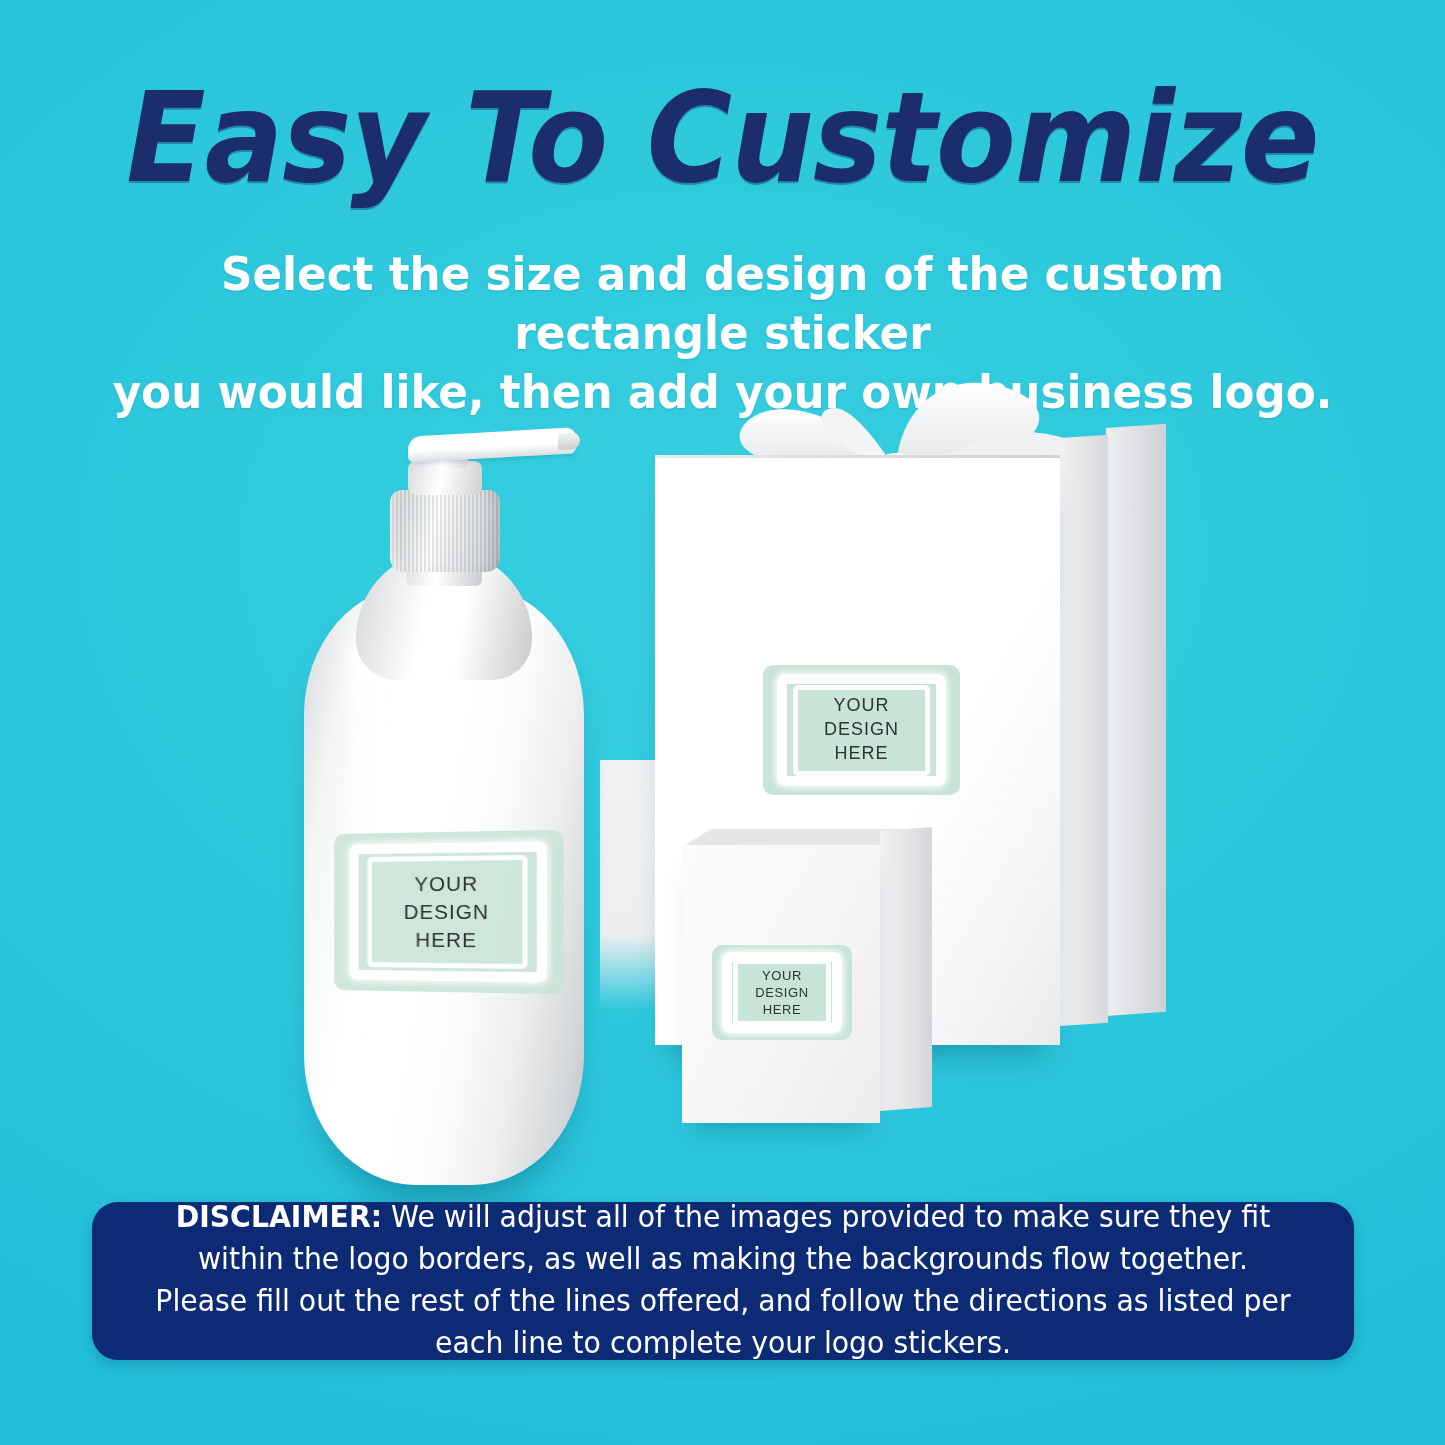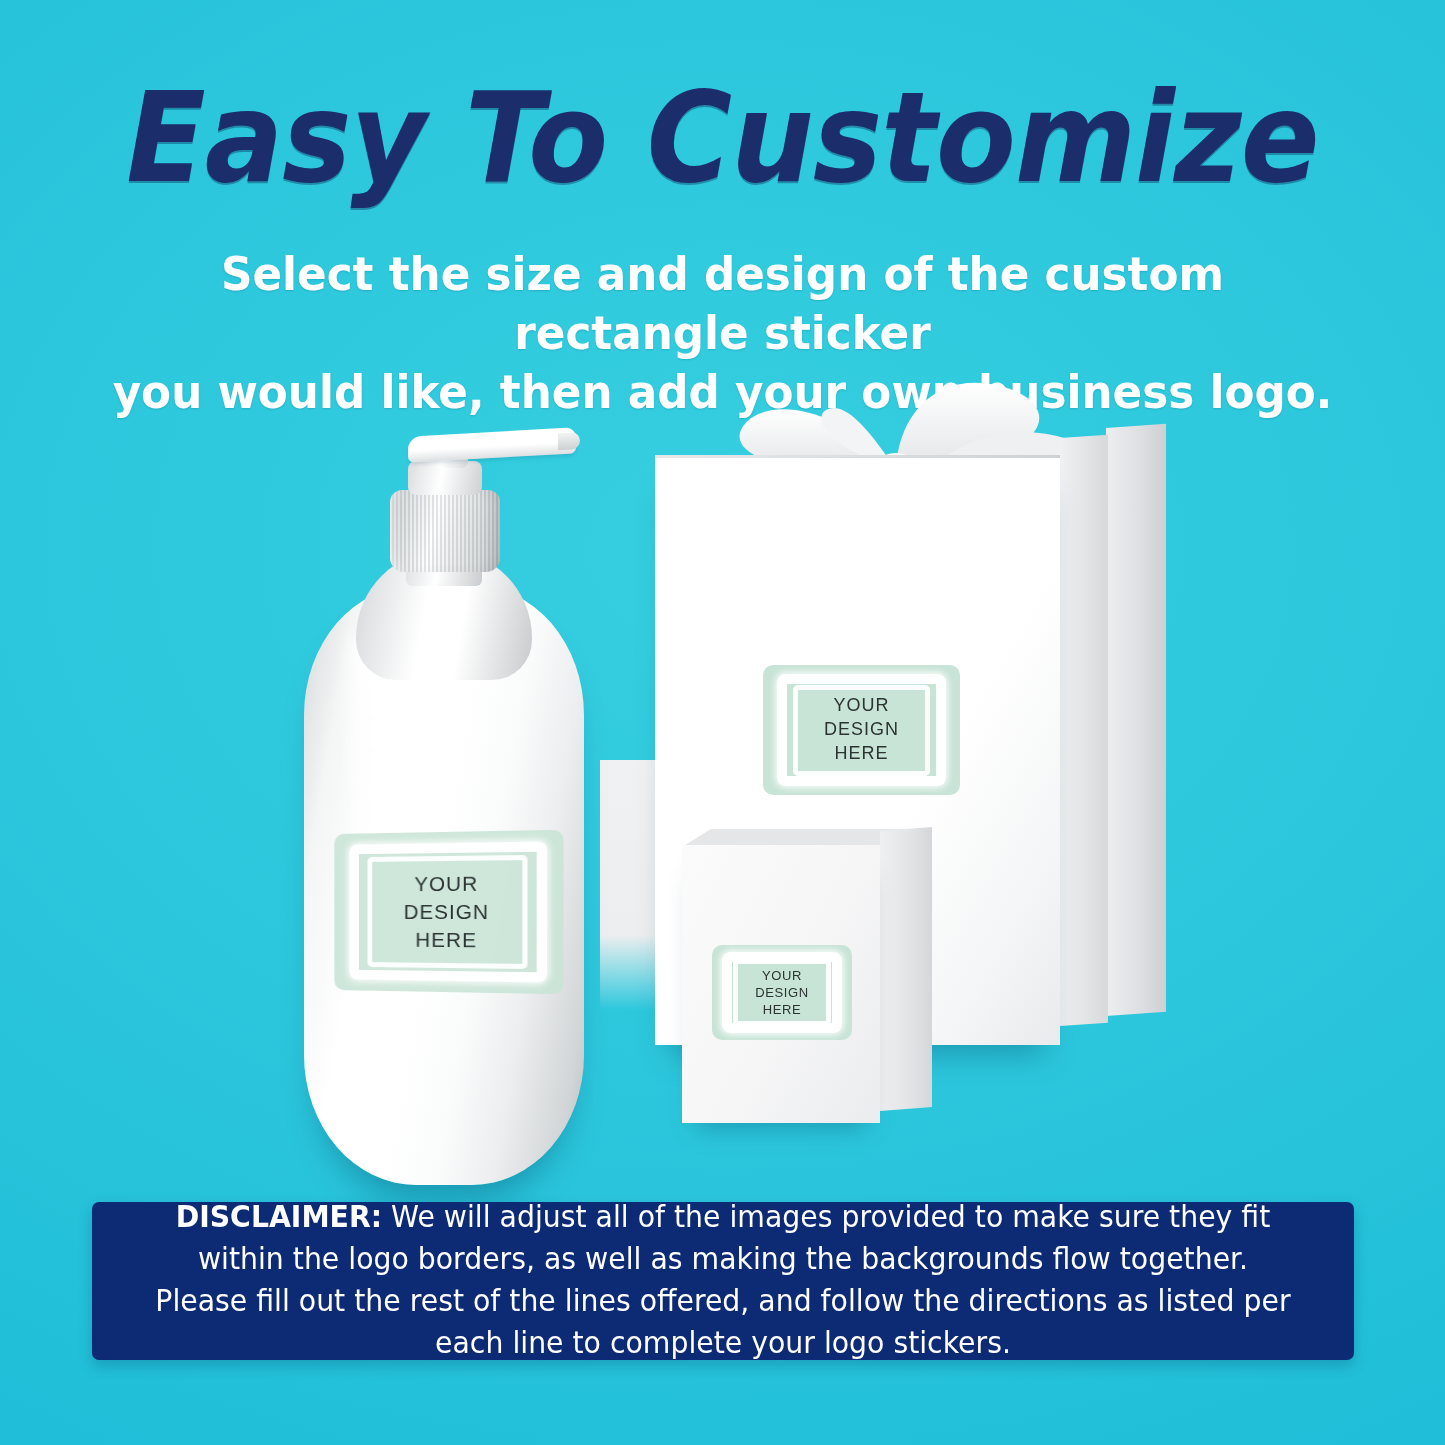--- a/index.html
+++ b/index.html
@@ -171,21 +171,21 @@
 
   
   .floorwash{
     position:absolute;left:600px;top:380px;width:430px;height:250px;
     background:linear-gradient(180deg,#f0f1f2 0%,#eceeef 70%,rgba(236,238,239,0) 100%);
   }
 
   
   .disclaimer{
     position:absolute;left:92px;top:1202px;width:1262px;height:158px;
-    background:#0d2a74;border-radius:7px;
+    background:#0d2a74;border-radius:26px;
     display:flex;align-items:center;justify-content:center;
     box-shadow:0 6px 14px rgba(0,60,95,.25);
   }
   .disclaimer p{
     margin:0;padding:0 34px;text-align:center;color:#ffffff;
     font-family:"DejaVu Sans",sans-serif;
     font-weight:400;font-size:29.5px;line-height:1.42;
     transform:scaleX(0.96);
   }
   .disclaimer b{font-weight:700;}

